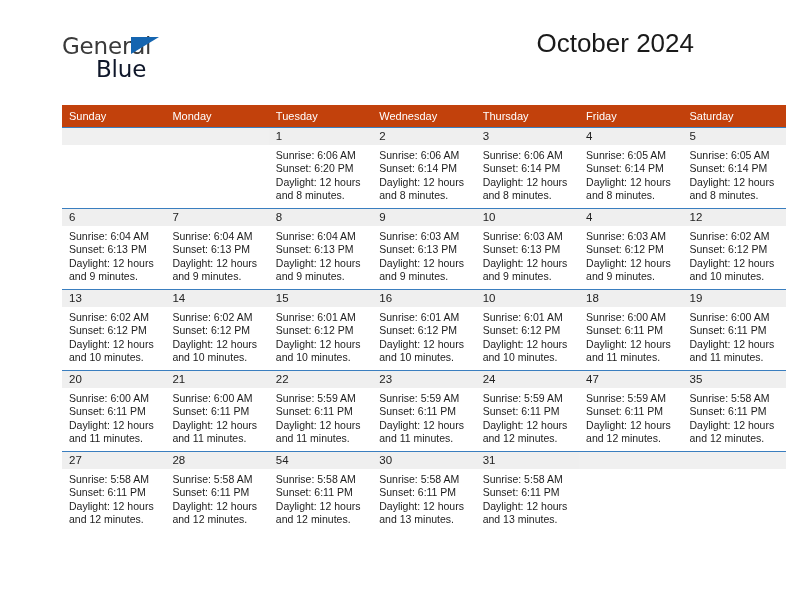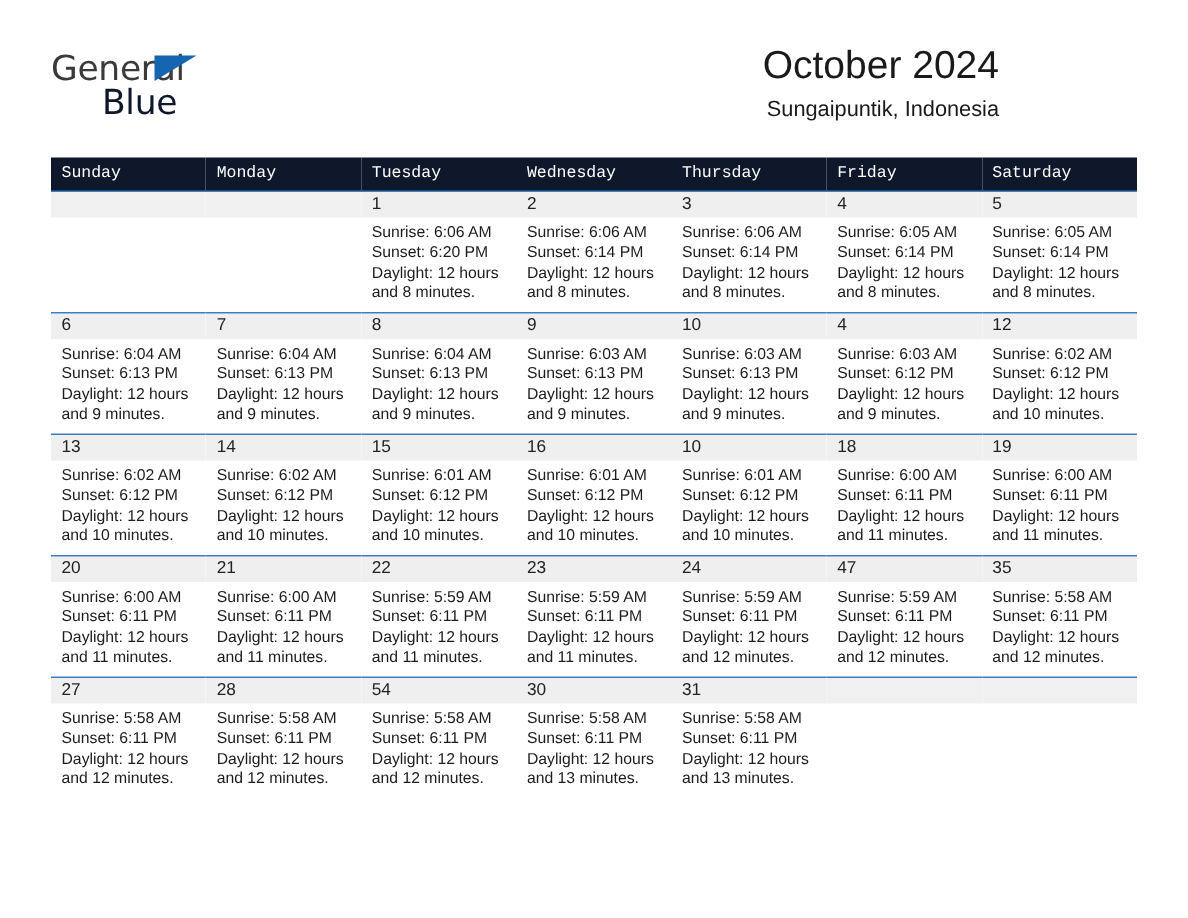--- a/index.html
+++ b/index.html
@@ -12,20 +12,21 @@
     height: 612px;
     font-family: "Liberation Sans", sans-serif;
     color: #000000;
     overflow: hidden;
   }
   .page {
     position: relative;
     width: 700px;
     height: 612px;
     box-sizing: border-box;
+    margin-left: 28px;
   }
 
   
   .header {
     position: absolute;
     left: 34px;
     top: 26px;
     right: 34px;
     height: 66px;
   }
@@ -95,29 +96,28 @@
     left: 34px;
     top: 105px;
     width: 724px;
   }
   table.cal-table {
     width: 724px;
     border-collapse: collapse;
     table-layout: fixed;
   }
   table.cal-table th {
-    background: #0f172a;
+    background: #c2410c;
     color: #ffffff;
     font-size: 11px;
     font-weight: 400;
     text-align: left;
     padding: 5px 0 5px 7px;
     height: 10px;
     line-height: 12px;
-    font-family: Liberation Mono, monospace;
   }
   td.day-cell {
     vertical-align: top;
     padding: 0;
     border-top: 1px solid #3a7ebf;
     height: 80px;
     background: #ffffff;
   }
   td.day-cell.empty .daynum-bar {
     background: #f0f0f0;
@@ -148,21 +148,20 @@
   <div class="header">
 
     <div class="logo">
       <span class="logo-general">General</span>
       <span class="logo-tri"></span>
       <span class="logo-blue">Blue</span>
     </div>
 
     <div class="title-block">
       <div class="cal-title">October 2024</div>
-      <div class="cal-subtitle">Sungaipuntik, Indonesia</div>
     </div>
 
   </div>
 
   <div class="calendar">
     <table class="cal-table">
       <thead>
         <tr id="weekday-row">
             <th>Sunday</th>
             <th>Monday</th>

